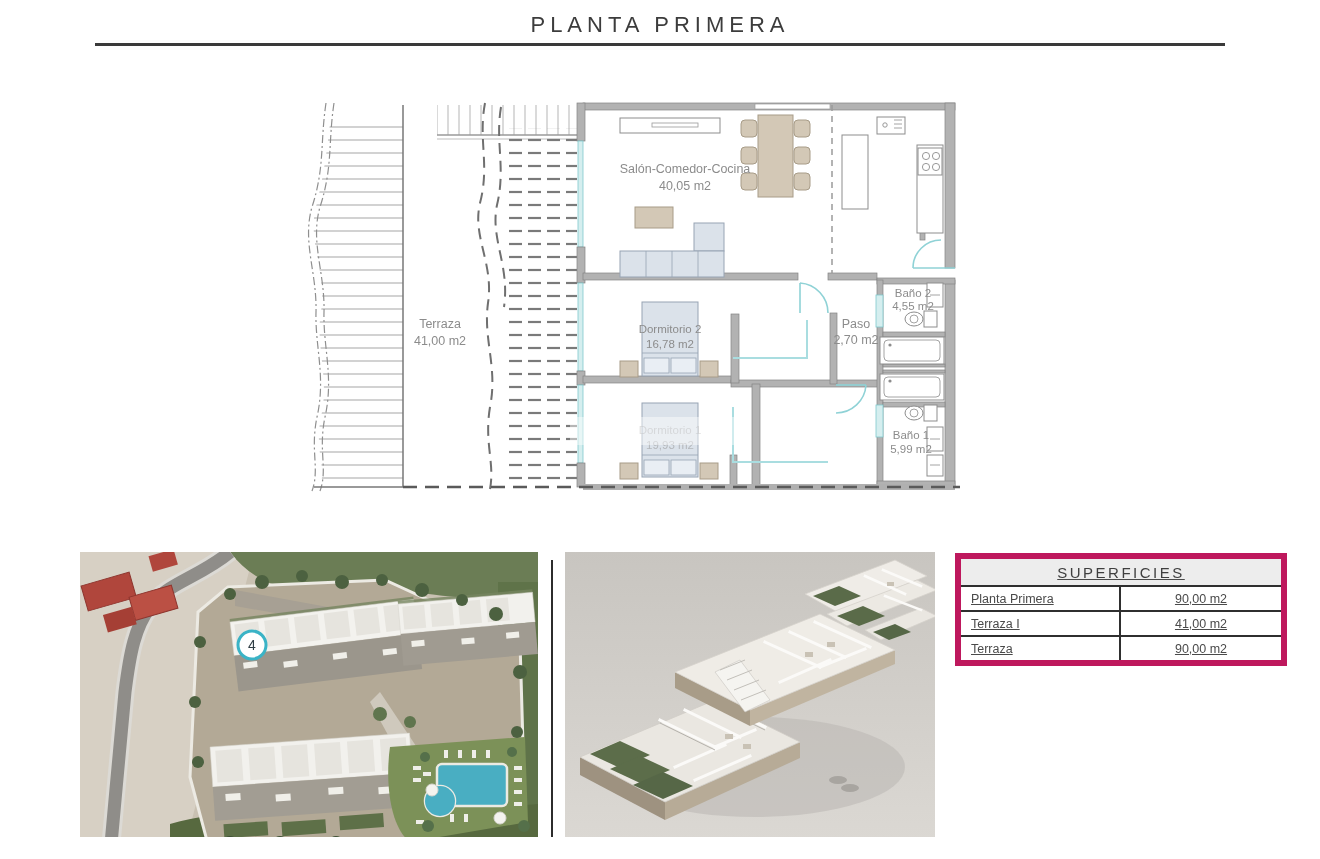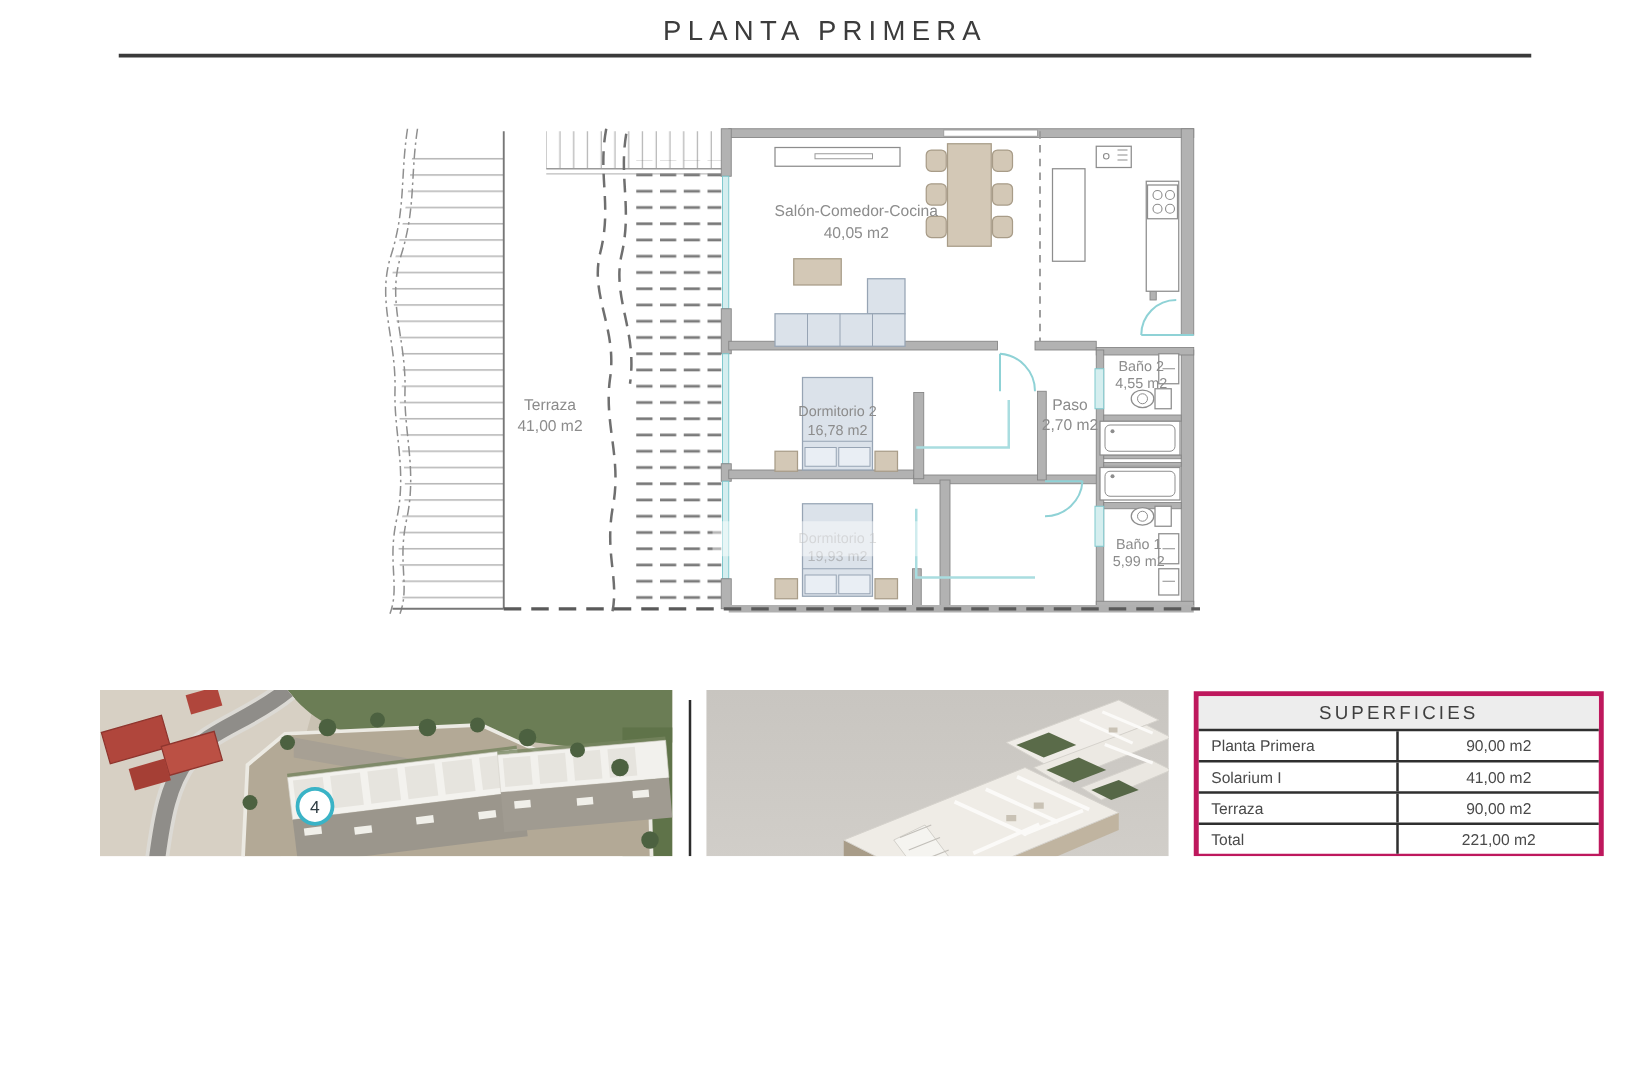--- a/index.html
+++ b/index.html
@@ -1,26 +1,26 @@
 <!DOCTYPE html>
 <html><head>
 <meta charset="utf-8">
 <style>
   html,body{margin:0;padding:0;background:#ffffff;}
-  .page{position:relative;width:1320px;height:685px;background:#fff;overflow:hidden;
+  .page{position:relative;width:1320px;height:837px;background:#fff;overflow:hidden;
         font-family:"Liberation Sans", sans-serif;}
   .page-title{position:absolute;top:12px;left:0;width:100%;text-align:center;
         font-size:22px;letter-spacing:5px;color:#3c3c3c;font-weight:400;}
   .title-rule{position:absolute;top:43px;left:95px;width:1130px;height:3px;background:#3a3a3a;}
   .plan-svg{position:absolute;left:300px;top:95px;width:660px;height:400px;}
   .photo-svg{position:absolute;left:80px;top:552px;width:458px;height:303px;}
   .divider{position:absolute;left:551px;top:560px;width:2px;height:295px;background:#2c2c2c;}
   .render-svg{position:absolute;left:565px;top:552px;width:370px;height:303px;}
-  .sup-table{position:absolute;left:955px;top:553px;width:320px;border:4px solid #be185d;
-        color:#4a4a4a;font-size:12.5px;}
+  .sup-table{position:absolute;left:955px;top:553px;width:320px;border:6px solid #be185d;
+        color:#4a4a4a;font-size:12.5px;text-decoration:underline;}
   .sup-table .t-header{height:26px;display:flex;align-items:center;justify-content:center;
         background:#ededed;font-size:15px;letter-spacing:2.5px;color:#3f3f3f;}
   .sup-table .t-row{display:flex;border-top:2px solid #2f2f2f;height:23px;}
   .sup-table .t-label{width:148px;border-right:2px solid #2f2f2f;display:flex;align-items:center;
         padding-left:10px;}
   .sup-table .t-value{flex:1;display:flex;align-items:center;justify-content:center;}
   .plan-lbl{fill:#8c8c8c;font-size:12.5px;text-anchor:middle;font-family:"Liberation Sans",sans-serif;}
   .plan-lbl-sm{fill:#8c8c8c;font-size:11.5px;text-anchor:middle;font-family:"Liberation Sans",sans-serif;}
   .wall{fill:#b2b2b2;stroke:#848484;stroke-width:0.7;}
   .furn{fill:#ffffff;stroke:#8d8d8d;stroke-width:1;}
@@ -407,26 +407,22 @@
 
   <div class="sup-table">
     <div class="t-header">
       <span>SUPERFICIES</span>
     </div>
     <div class="t-row">
       <span class="t-label">Planta Primera</span>
       <span class="t-value">90,00 m2</span>
     </div>
     <div class="t-row">
-      <span class="t-label">Solarium I</span>
+      <span class="t-label">Terraza I</span>
       <span class="t-value">41,00 m2</span>
     </div>
     <div class="t-row">
       <span class="t-label">Terraza</span>
       <span class="t-value">90,00 m2</span>
     </div>
-    <div class="t-row">
-      <span class="t-label">Total</span>
-      <span class="t-value">221,00 m2</span>
-    </div>
   </div>
 
 </div>
 
 </body></html>

